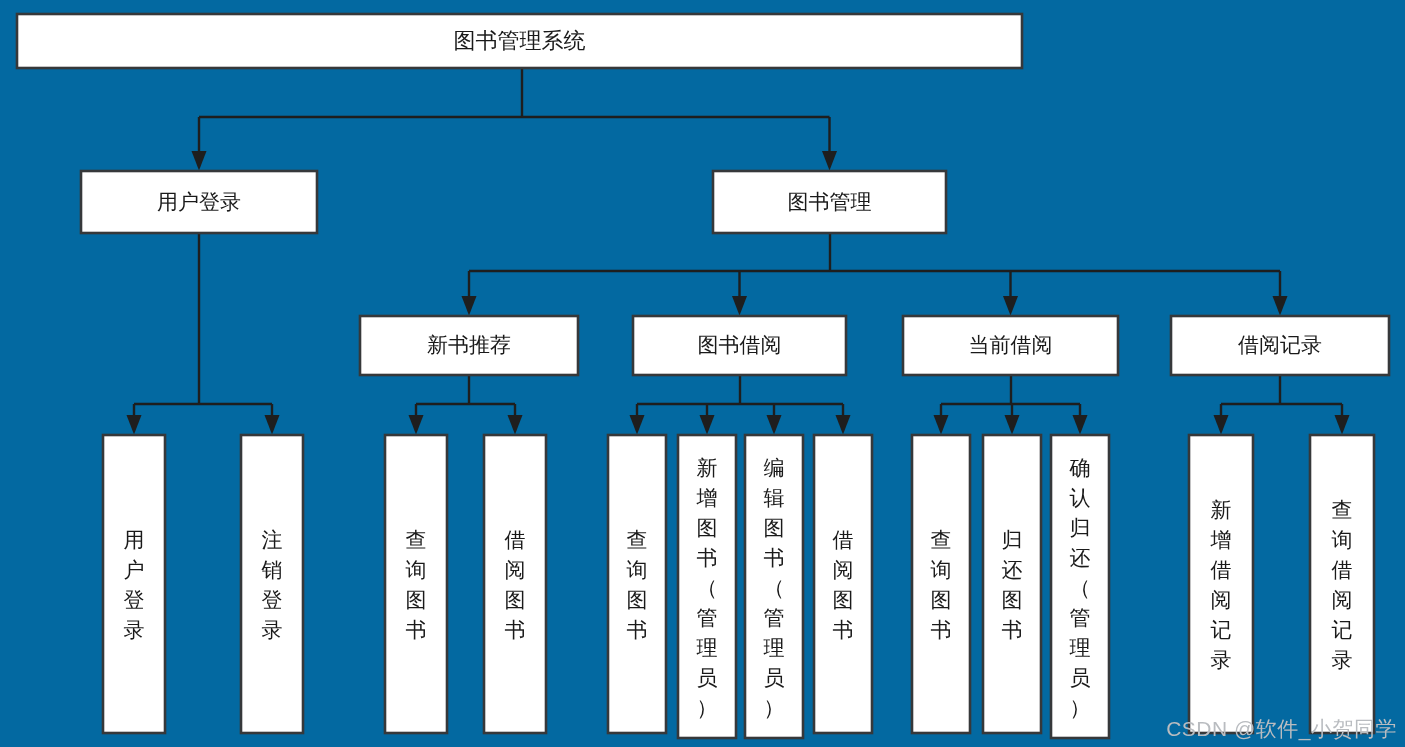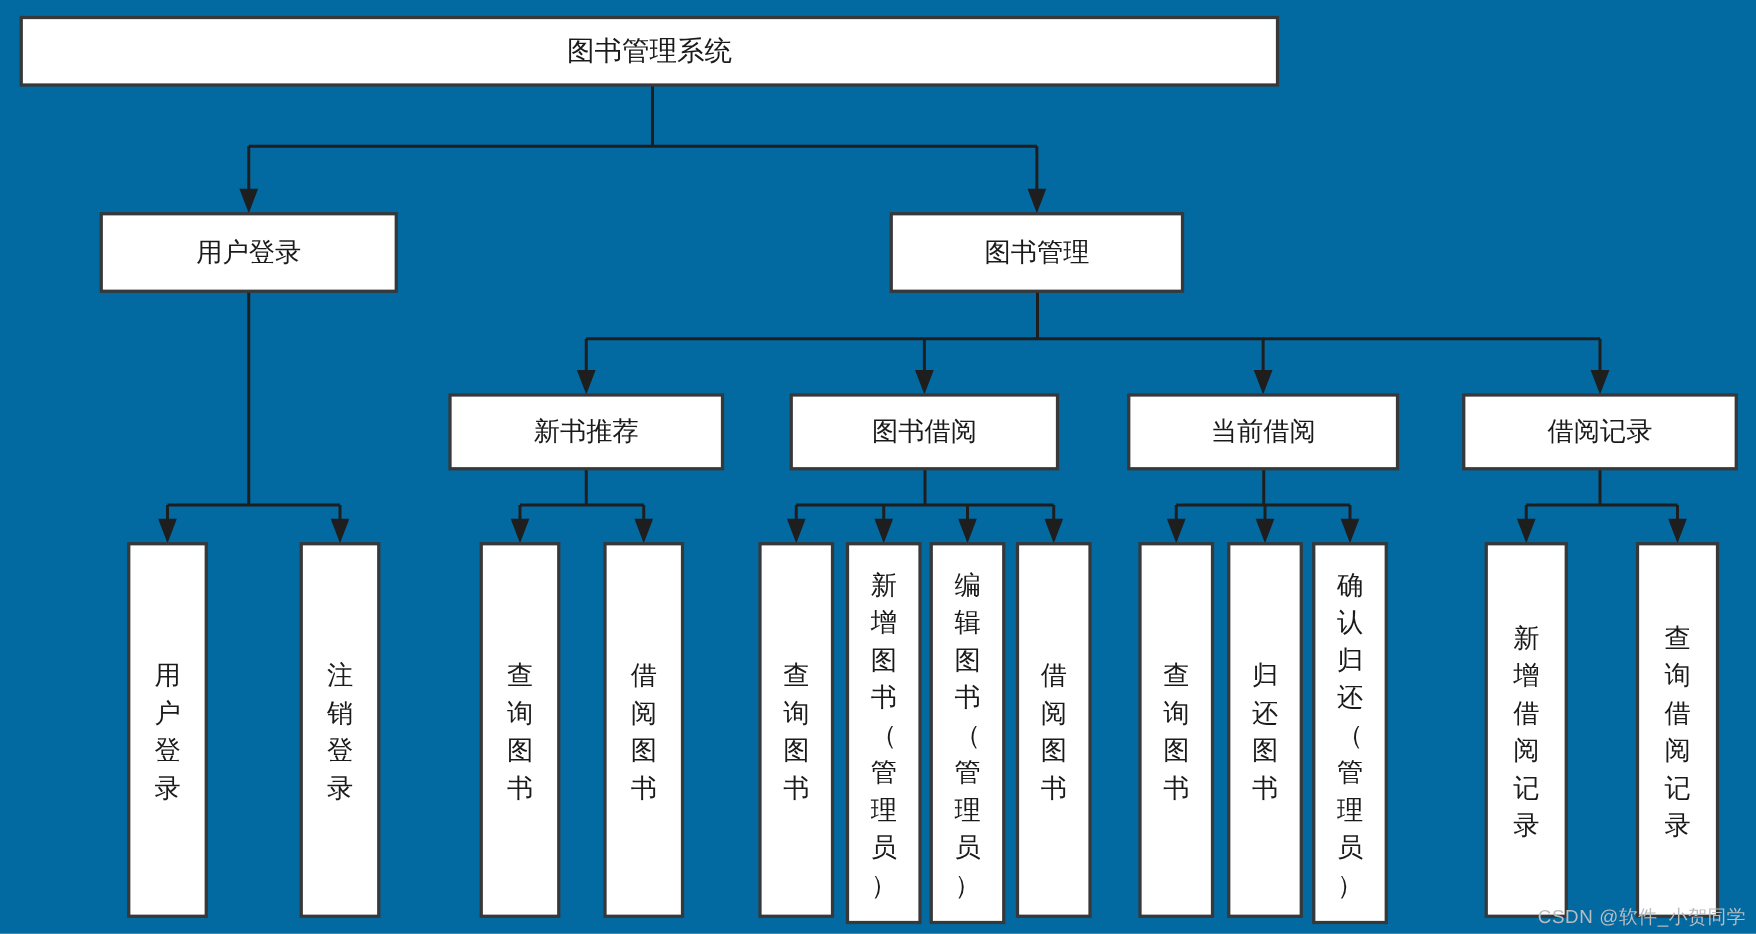--- a/index.html
+++ b/index.html
@@ -56,21 +56,21 @@
   }
   .arrow-head {
     fill: #1e1e1e;
     stroke: none;
   }
   .watermark-text {
     position: absolute;
     right: 8px;
     bottom: 4px;
     font-family: "Liberation Sans", "DejaVu Sans", sans-serif;
-    font-size: 15px;
+    font-size: 21px;
     color: #b9bcc0;
     letter-spacing: 0.5px;
     white-space: nowrap;
     user-select: none;
   }
 </style>
 </head>
 <body>
 
 <div id="diagram-root">

